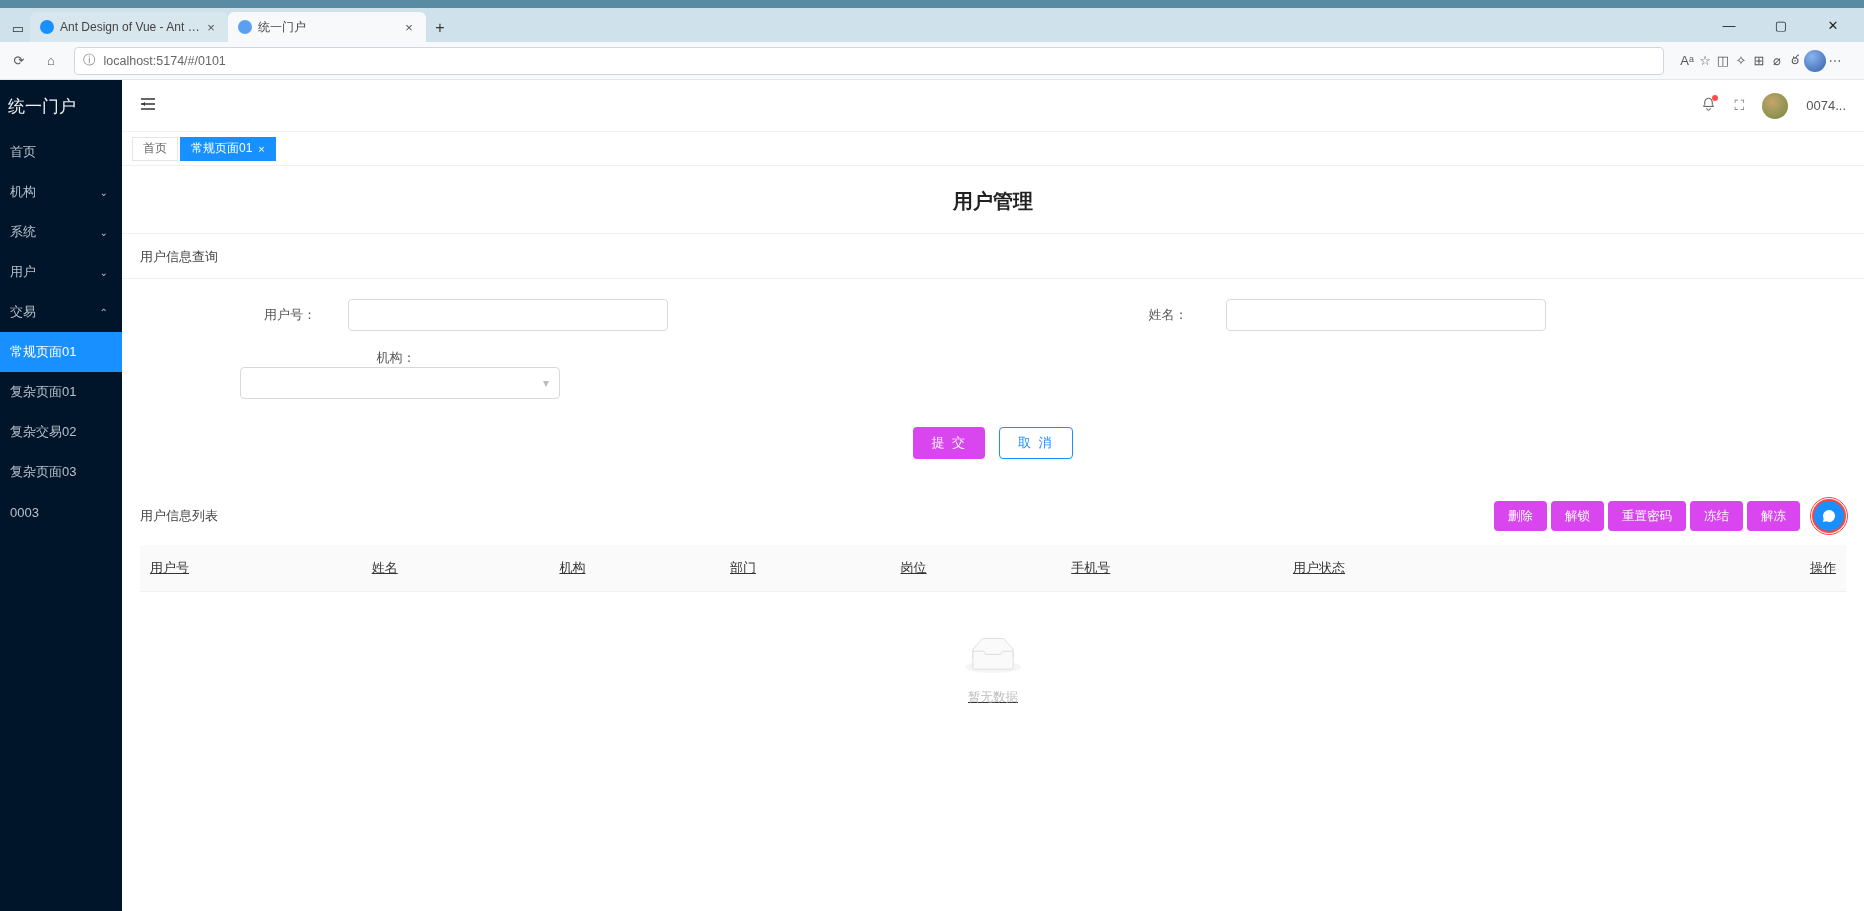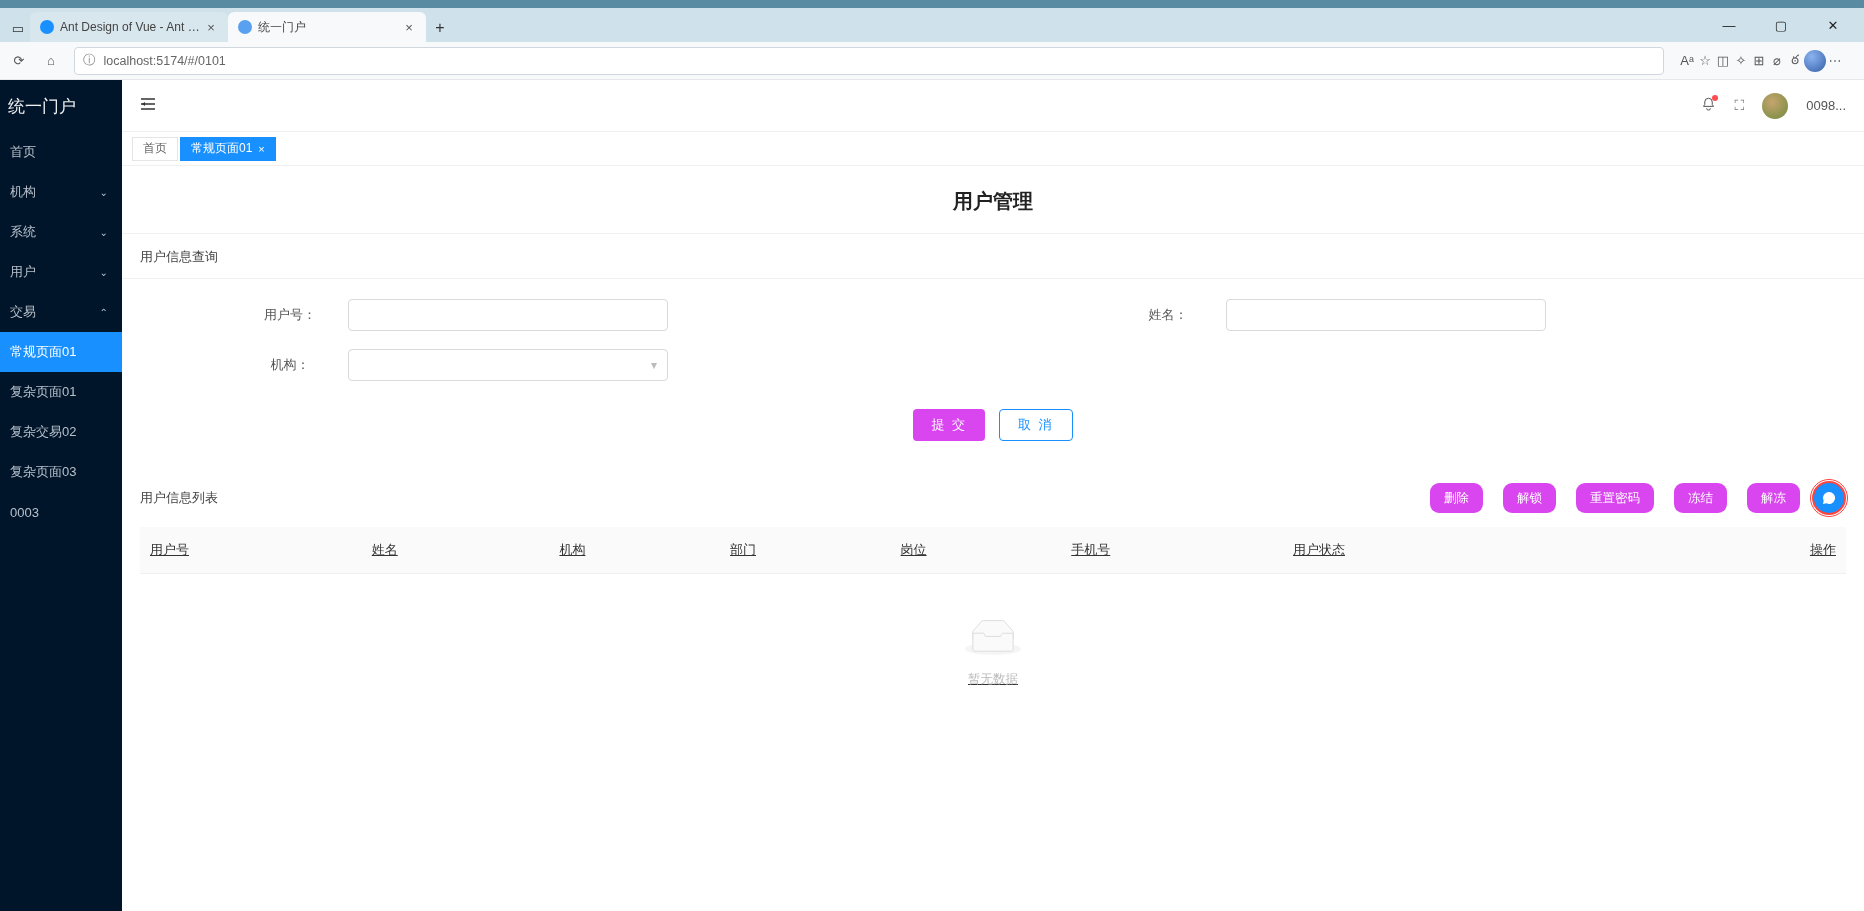--- a/index.html
+++ b/index.html
@@ -62,21 +62,21 @@
     .form-item.right-col { margin-left: 390px; }
 
     .btn-row { display: flex; justify-content: center; gap: 14px; padding: 10px 0 22px; }
     .btn { height: 32px; padding: 0 18px; border-radius: 4px; font-size: 13px; cursor: pointer; display: inline-flex; align-items: center; justify-content: center; letter-spacing: 2px; }
     .btn-primary { background: #d946ef; color: #fff; border: none; }
     .btn-default { background: #fff; border: 1px solid #1890ff; color: #1890ff; }
 
     .toolbar { display: flex; align-items: center; padding: 12px 18px; }
     .toolbar-label { font-size: 13px; color: #444; }
     .toolbar-spacer { flex: 1; }
-    .toolbar .btn { height: 30px; padding: 0 14px; letter-spacing: 0; margin-left: 20px; font-size: 12.5px; border-radius: 9px; }
+    .toolbar .btn { height: 30px; padding: 0 14px; letter-spacing: 0; margin-left: 4px; font-size: 12.5px; }
     .float-btn { width: 34px; height: 34px; border-radius: 50%; background: #1890ff; color: #fff; display: inline-flex; align-items: center; justify-content: center; margin-left: 12px; cursor: pointer; border: 2px solid #ff4440; outline: 1px solid #ff4440; outline-offset: 1px; font-size: 15px; }
 
     .table-wrap { padding: 0 18px 18px; text-decoration: underline; }
     .table-header { display: flex; background: #fafafa; border-bottom: 1px solid #f0f0f0; }
     .th { padding: 14px 10px; font-size: 13px; color: #333; font-weight: 500; }
     .empty { padding: 44px 0 40px; text-align: center; }
     .empty svg { margin-bottom: 10px; }
     .empty-text { font-size: 12.5px; color: #bbb; }
   </style>
 </head>
@@ -177,21 +177,21 @@
           </svg>
       </span>
       <div class="topbar-right">
         <span class="bell">
           <svg width="15" height="15" viewBox="0 0 24 24">
               <path d="M12 2a6 6 0 0 0-6 6v4l-2 3h16l-2-3V8a6 6 0 0 0-6-6zM9 18a3 3 0 0 0 6 0" fill="none" stroke="#555" stroke-width="1.6"></path>
             </svg>
         </span>
         <span class="grid-icon">⛶</span>
         <span class="user-avatar"></span>
-        <span class="username">0098...</span>
+        <span class="username">0074...</span>
       </div>
     </div>
 
     <div class="tabs-row">
       <div class="page-tab">
         <span>首页</span>
       </div>
       <div class="page-tab active">
         <span>常规页面01</span>
         <span class="x">×</span>
@@ -208,21 +208,21 @@
           <div class="form-item" style="margin-left:100px;">
             <label class="form-label">用户号：</label>
             <input class="form-input" style="">
           </div>
           <div class="form-item right-col">
             <label class="form-label">姓名：</label>
             <input class="form-input" style="">
           </div>
         </div>
         <div class="form-row">
-          <div class="form-item" style="margin-left:100px;">
+          <div class="form-item" style="margin-left:100px;flex-direction:column;">
             <label class="form-label">机构：</label>
             <div class="form-select">
               <span></span>
               <span>▾</span>
             </div>
           </div>
         </div>
 
         <div class="btn-row">
           <button class="btn btn-primary">提 交</button>

